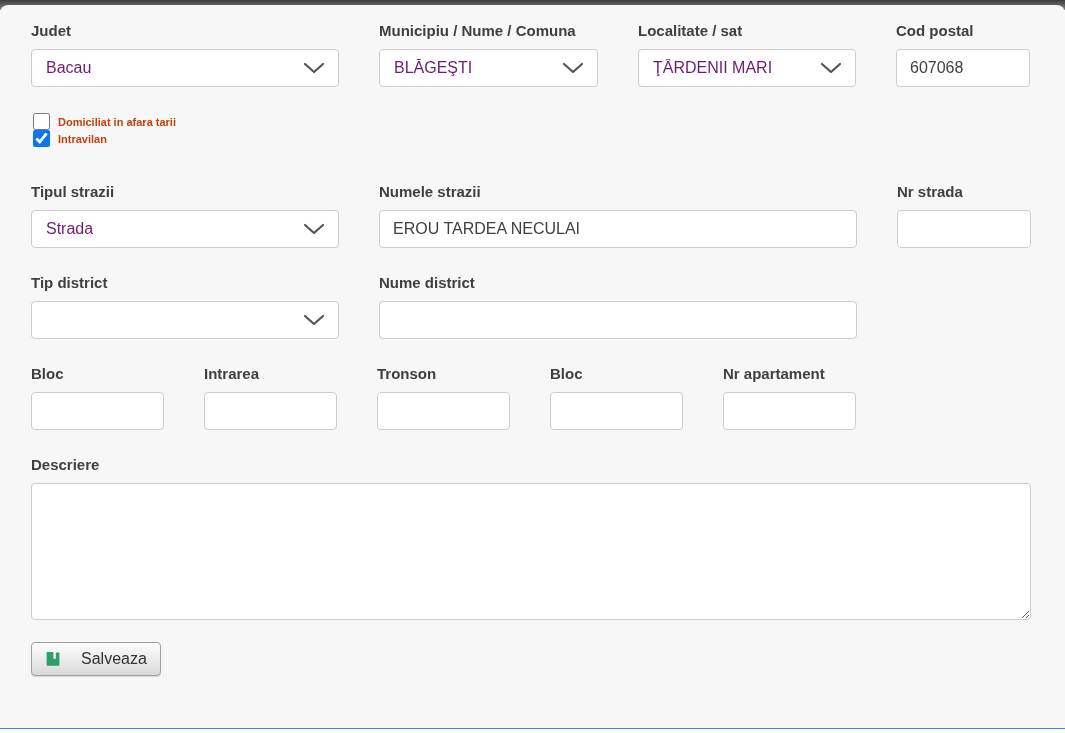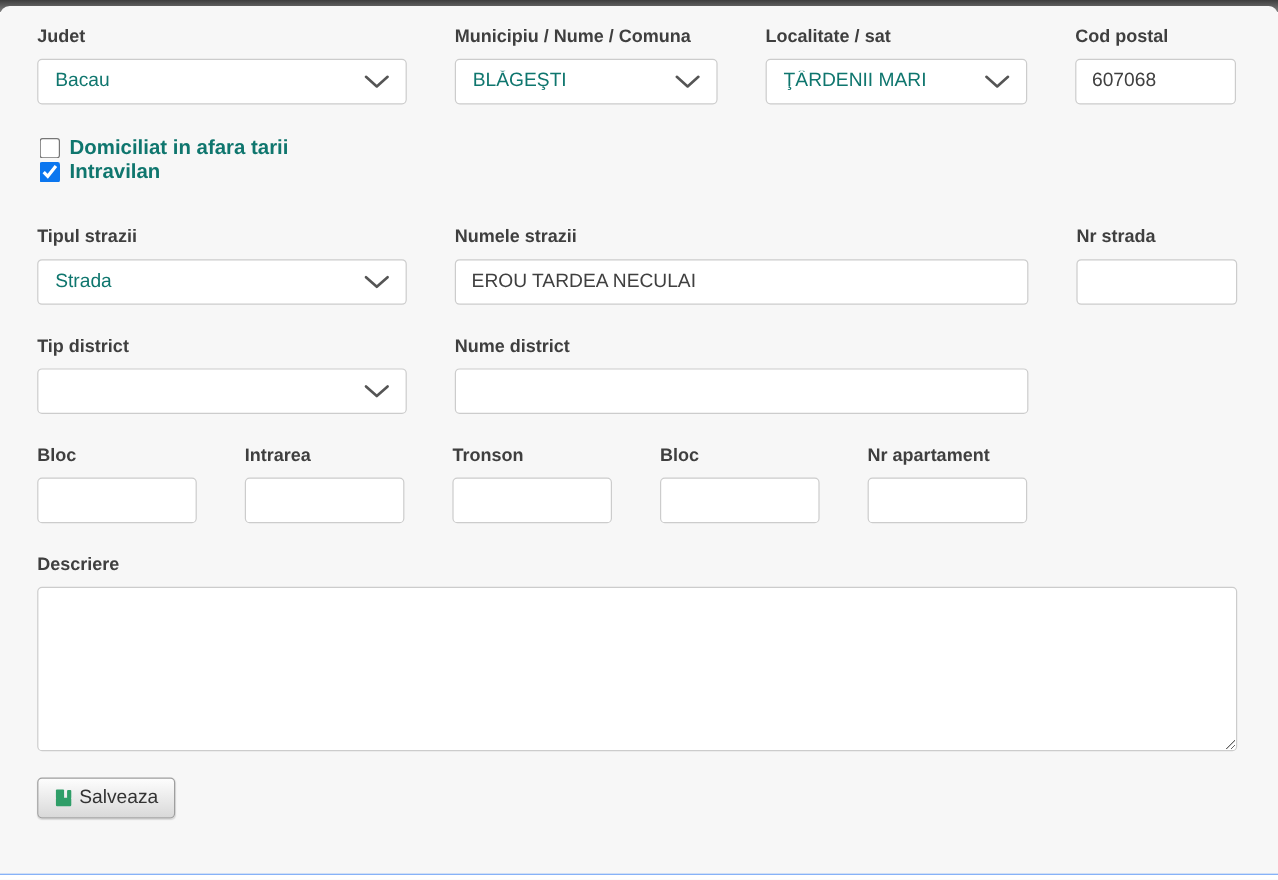--- a/index.html
+++ b/index.html
@@ -26,41 +26,41 @@
     font-size:15px; font-weight:bold; color:#3f3f3f;
     line-height:17px; margin-bottom:10px; white-space:nowrap;
   }
   .w308{width:308px}.w219{width:219px}.w218{width:218px}
   .w478{width:478px}.w134{width:134px}.w133{width:133px}.full{width:1000px}
   .select {
     height:38px; background:#fff; border:1px solid #ccc; border-radius:4px;
     display:flex; align-items:center; justify-content:space-between;
     padding:0 13px 0 14px; cursor:pointer;
   }
-  .select .val { font-size:16px; color:#0f766e; white-space:nowrap; overflow:hidden; }
+  .select .val { font-size:16px; color:#701a75; white-space:nowrap; overflow:hidden; }
   .chev { display:flex; align-items:center; flex:0 0 auto; margin-left:8px; }
   input.txt {
     width:100%; height:38px; background:#fff; border:1px solid #ccc;
     border-radius:4px; padding:0 13px; font-size:16px; color:#404040;
     font-family:inherit; outline:none;
   }
   .check-row { display:flex; align-items:center; }
   .mt22{margin-top:22px}.mt26{margin-top:26px}.mt36{margin-top:36px}.mt39{}
   input[type=checkbox] {
     width:17px; height:17px; margin:0 8px 0 2px;
     accent-color:#0b76ef; cursor:pointer;
   }
-  .check-lbl { font-size:17px; font-weight:bold; color:#0f766e; cursor:default; }
+  .check-lbl { font-size:11px; font-weight:bold; color:#c2410c; cursor:default; }
   textarea.desc {
     width:1000px; height:137px; background:#fff; border:1px solid #ccc;
     border-radius:4px; padding:8px 12px; font-size:16px; color:#555;
     font-family:inherit; resize:both; outline:none;
   }
   button.save {
-    display:inline-flex; align-items:center; gap:5px;
+    display:inline-flex; align-items:center; gap:20px;
     height:34px; padding:0 13px;
     background:linear-gradient(#fdfdfd, #d9d9d9);
     border:1px solid #9f9f9f; border-radius:4px;
     font-family:inherit; font-size:16px; color:#333;
     box-shadow:0 1px 1px rgba(0,0,0,.12);
     cursor:pointer;
   }
 </style>
 </head>
 <body>

